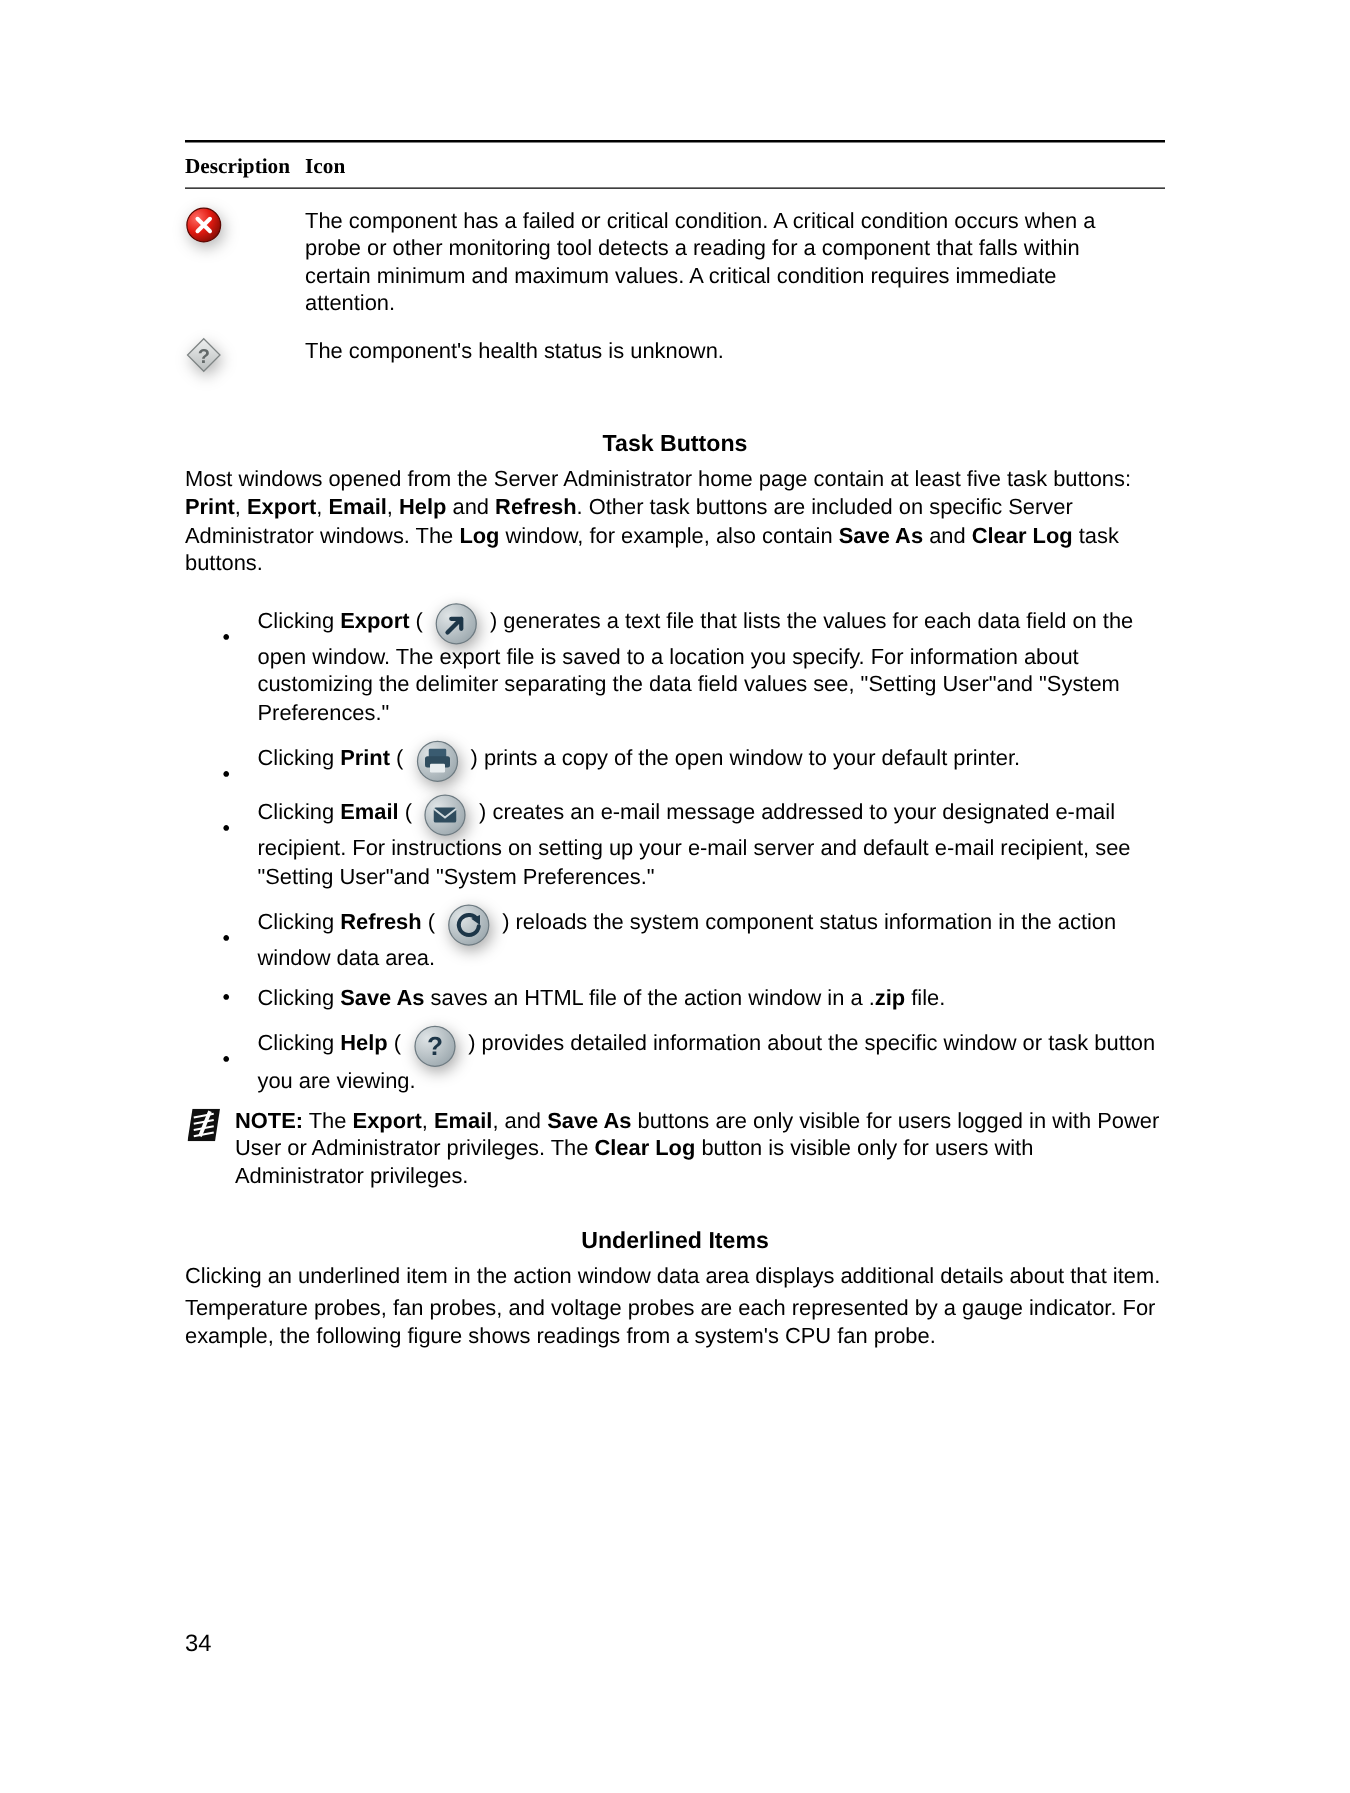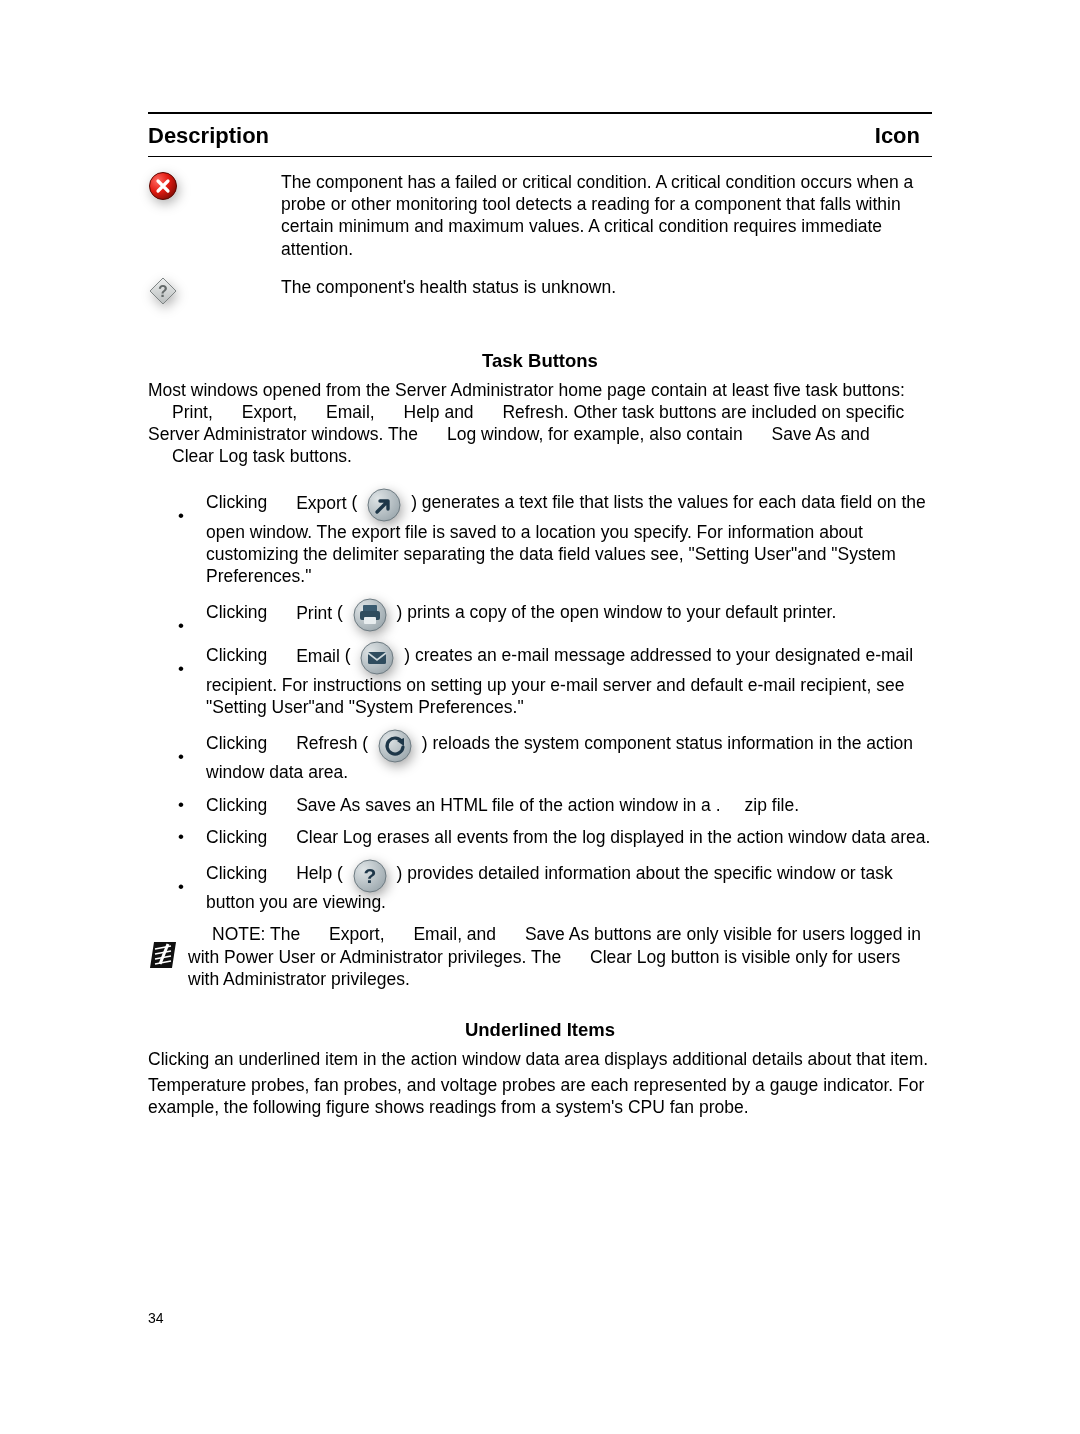--- a/index.html
+++ b/index.html
@@ -28,25 +28,26 @@
   .hr-thin {
     border: none;
     border-top: 1.2px solid #000;
     margin: 2px 0 8px 0;
   }
   table.status {
     border-collapse: collapse;
     width: 100%;
   }
   table.status th {
-    text-align: right;
+    text-align: left;
     font-weight: 700;
     padding: 0 12px 4px 0;
-    font-size: 22px;
+    font-size: 17px;
     vertical-align: bottom;
+    font-family: Liberation Serif, serif;
   }
   table.status td {
     vertical-align: top;
     padding: 6px 12px 10px 0;
   }
   table.status td.icon-cell {
     width: 78px;
   }
   .icon-wrap {
     display: inline-block;
@@ -82,38 +83,38 @@
     top: 18px;
   }
   .inline-icon {
     display: inline-block;
     vertical-align: middle;
     margin: 0 4px -8px 4px;
     filter: drop-shadow(2px 4px 6px rgba(0,0,0,.35));
   }
   .note-row {
     display: flex;
-    align-items: center;
+    align-items: flex-start;
     margin: 6px 0 0 0;
     padding-left: 2px;
   }
   .note-row .note-icon {
     flex: 0 0 auto;
     margin: 2px 12px 0 0;
   }
   .note-row .note-text {
     flex: 1 1 auto;
   }
   .page-number {
     position: absolute;
     left: 148px;
     bottom: 106px;
-    font-size: 14px;
-  }
-  b { font-weight: 400; margin-left: 24px; }
+    font-size: 19px;
+  }
+  b { font-weight: 700; }
 </style>
 </head>
 <body>
 
 <div class="page">
 
   <hr class="hr-top">
   <table class="status">
     <thead>
       <tr>
@@ -233,23 +234,20 @@
           <path d="M 25 14 A 8 8 0 1 0 26 19" stroke="#1d3648" stroke-width="3.2" fill="none" stroke-linecap="round"></path>
           <polygon points="27,10 27,18 20,13" fill="#1d3648"></polygon>
         </svg>
       </span><span> ) reloads the system component status information in the action window data area.</span>
     </li>
 
     <li>
       <span>Clicking </span><b>Save As</b><span> saves an HTML file of the action window in a .</span><b>zip</b><span> file.</span>
     </li>
 
-    <li>
-      <span>Clicking </span><b>Clear Log</b><span> erases all events from the log displayed in the action window data area.</span>
-    </li>
 
     <li class="with-icon">
       <span>Clicking </span><b>Help</b><span> ( </span><span class="inline-icon">
         <svg width="36" height="36" viewBox="0 0 36 36">
           <defs>
               <radialGradient id="bg5" cx="30%" cy="30%" r="80%">
                 <stop offset="0%" stop-color="#dfe4e6"></stop>
                 <stop offset="100%" stop-color="#9ca8ae"></stop>
               </radialGradient>
             </defs>

